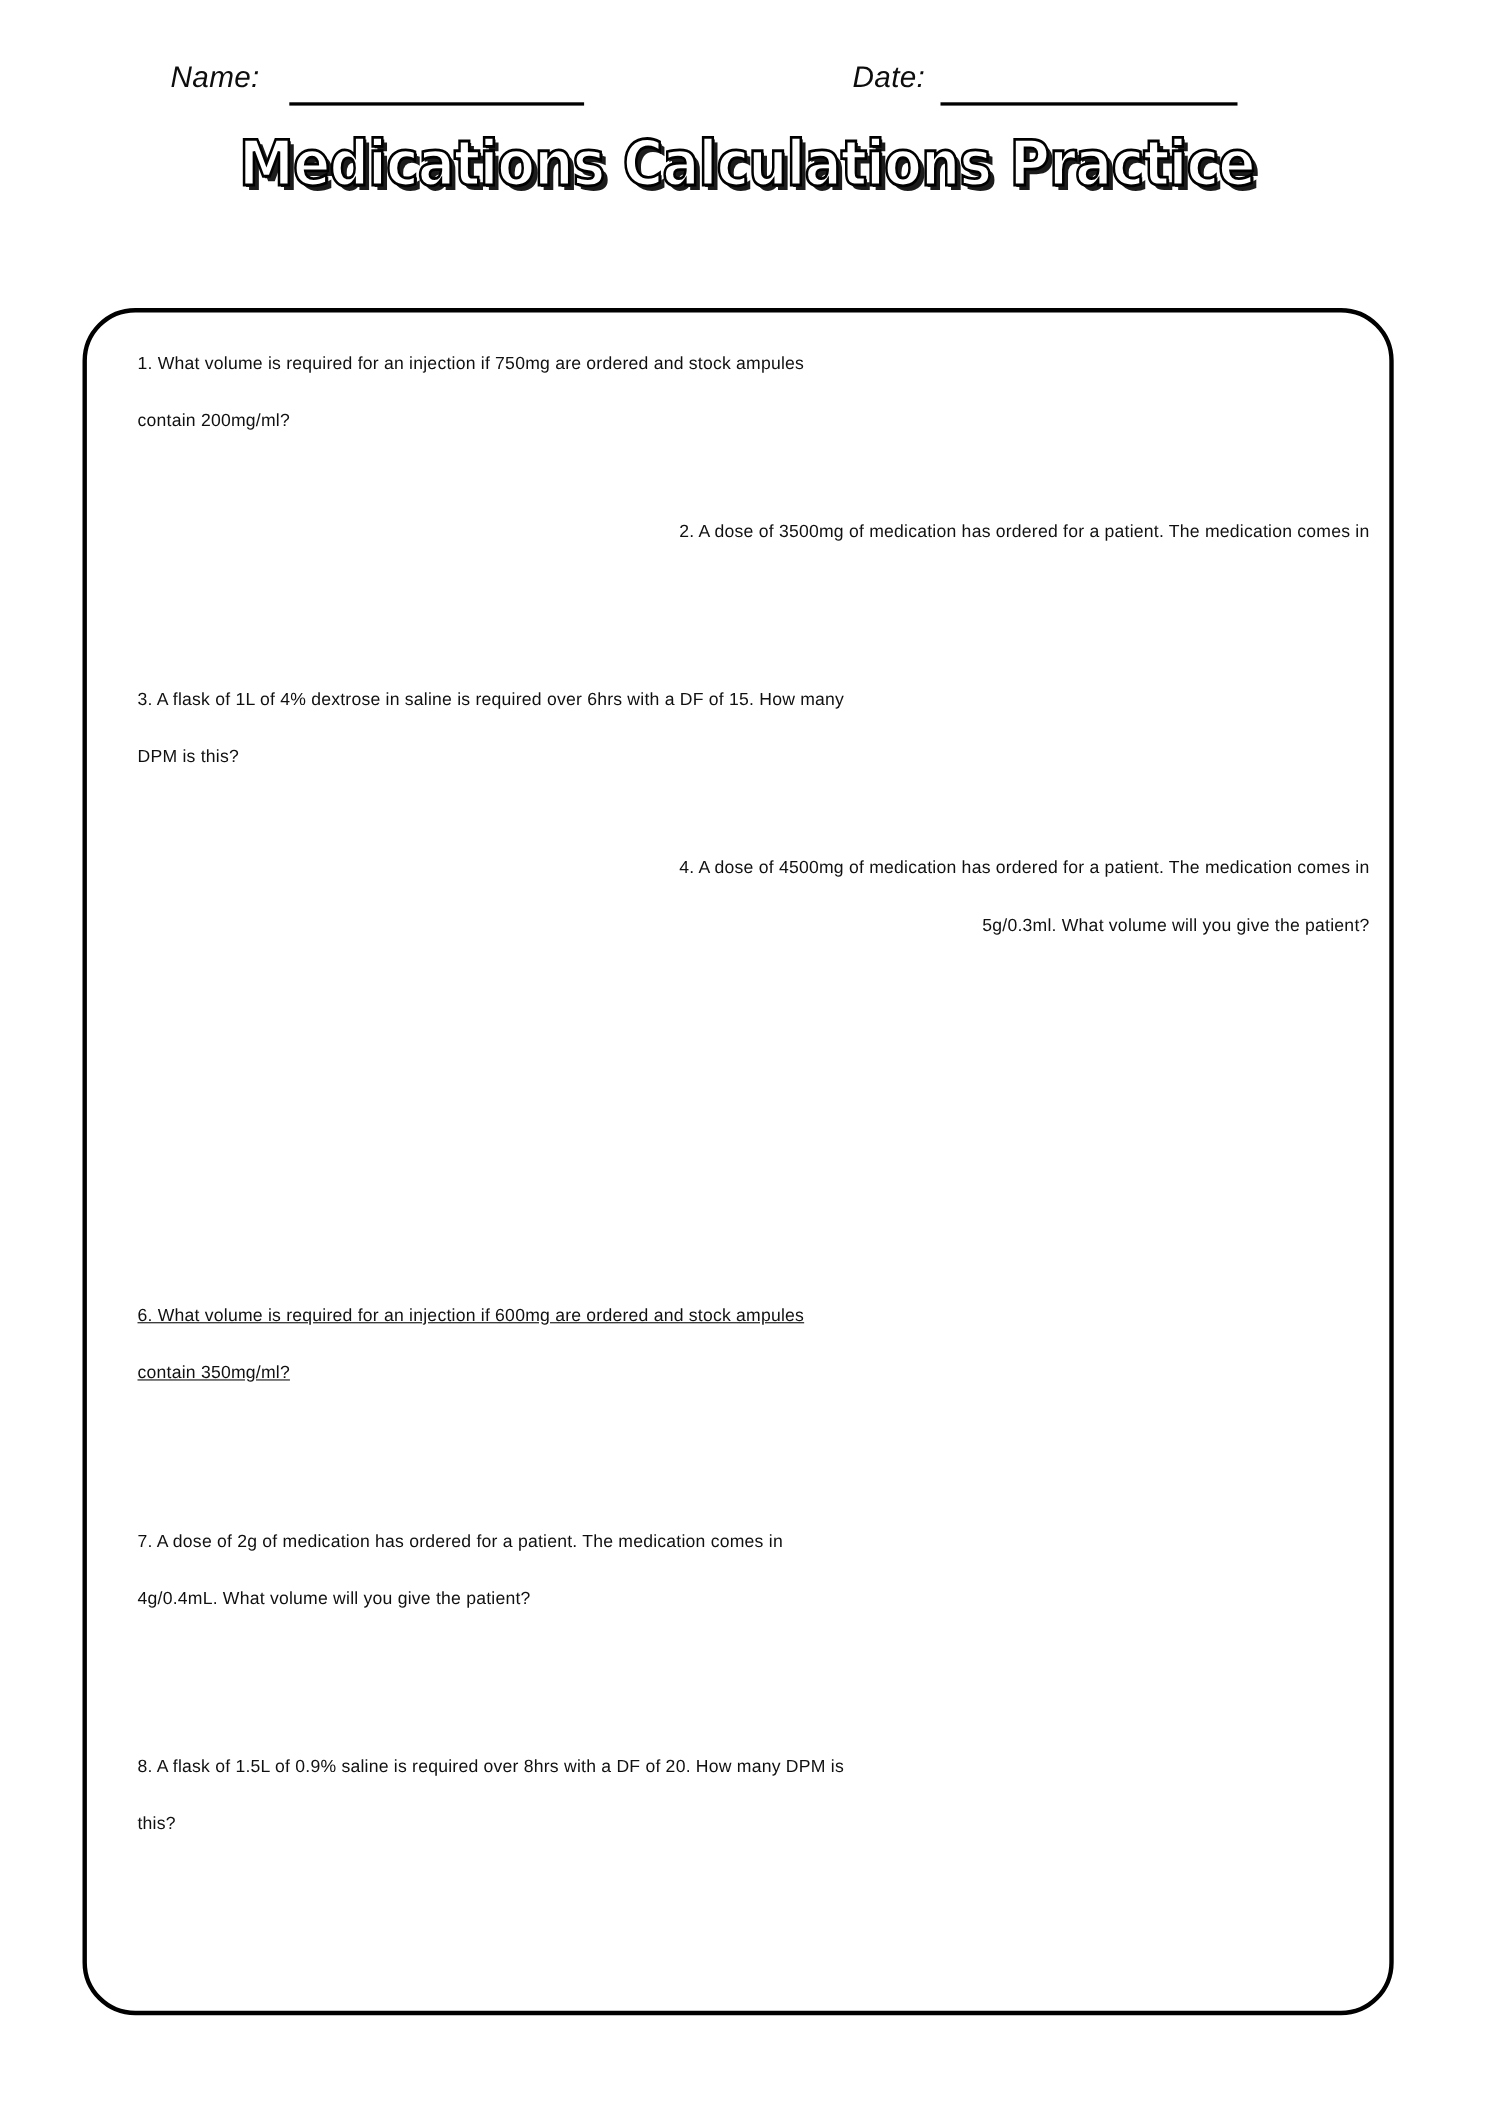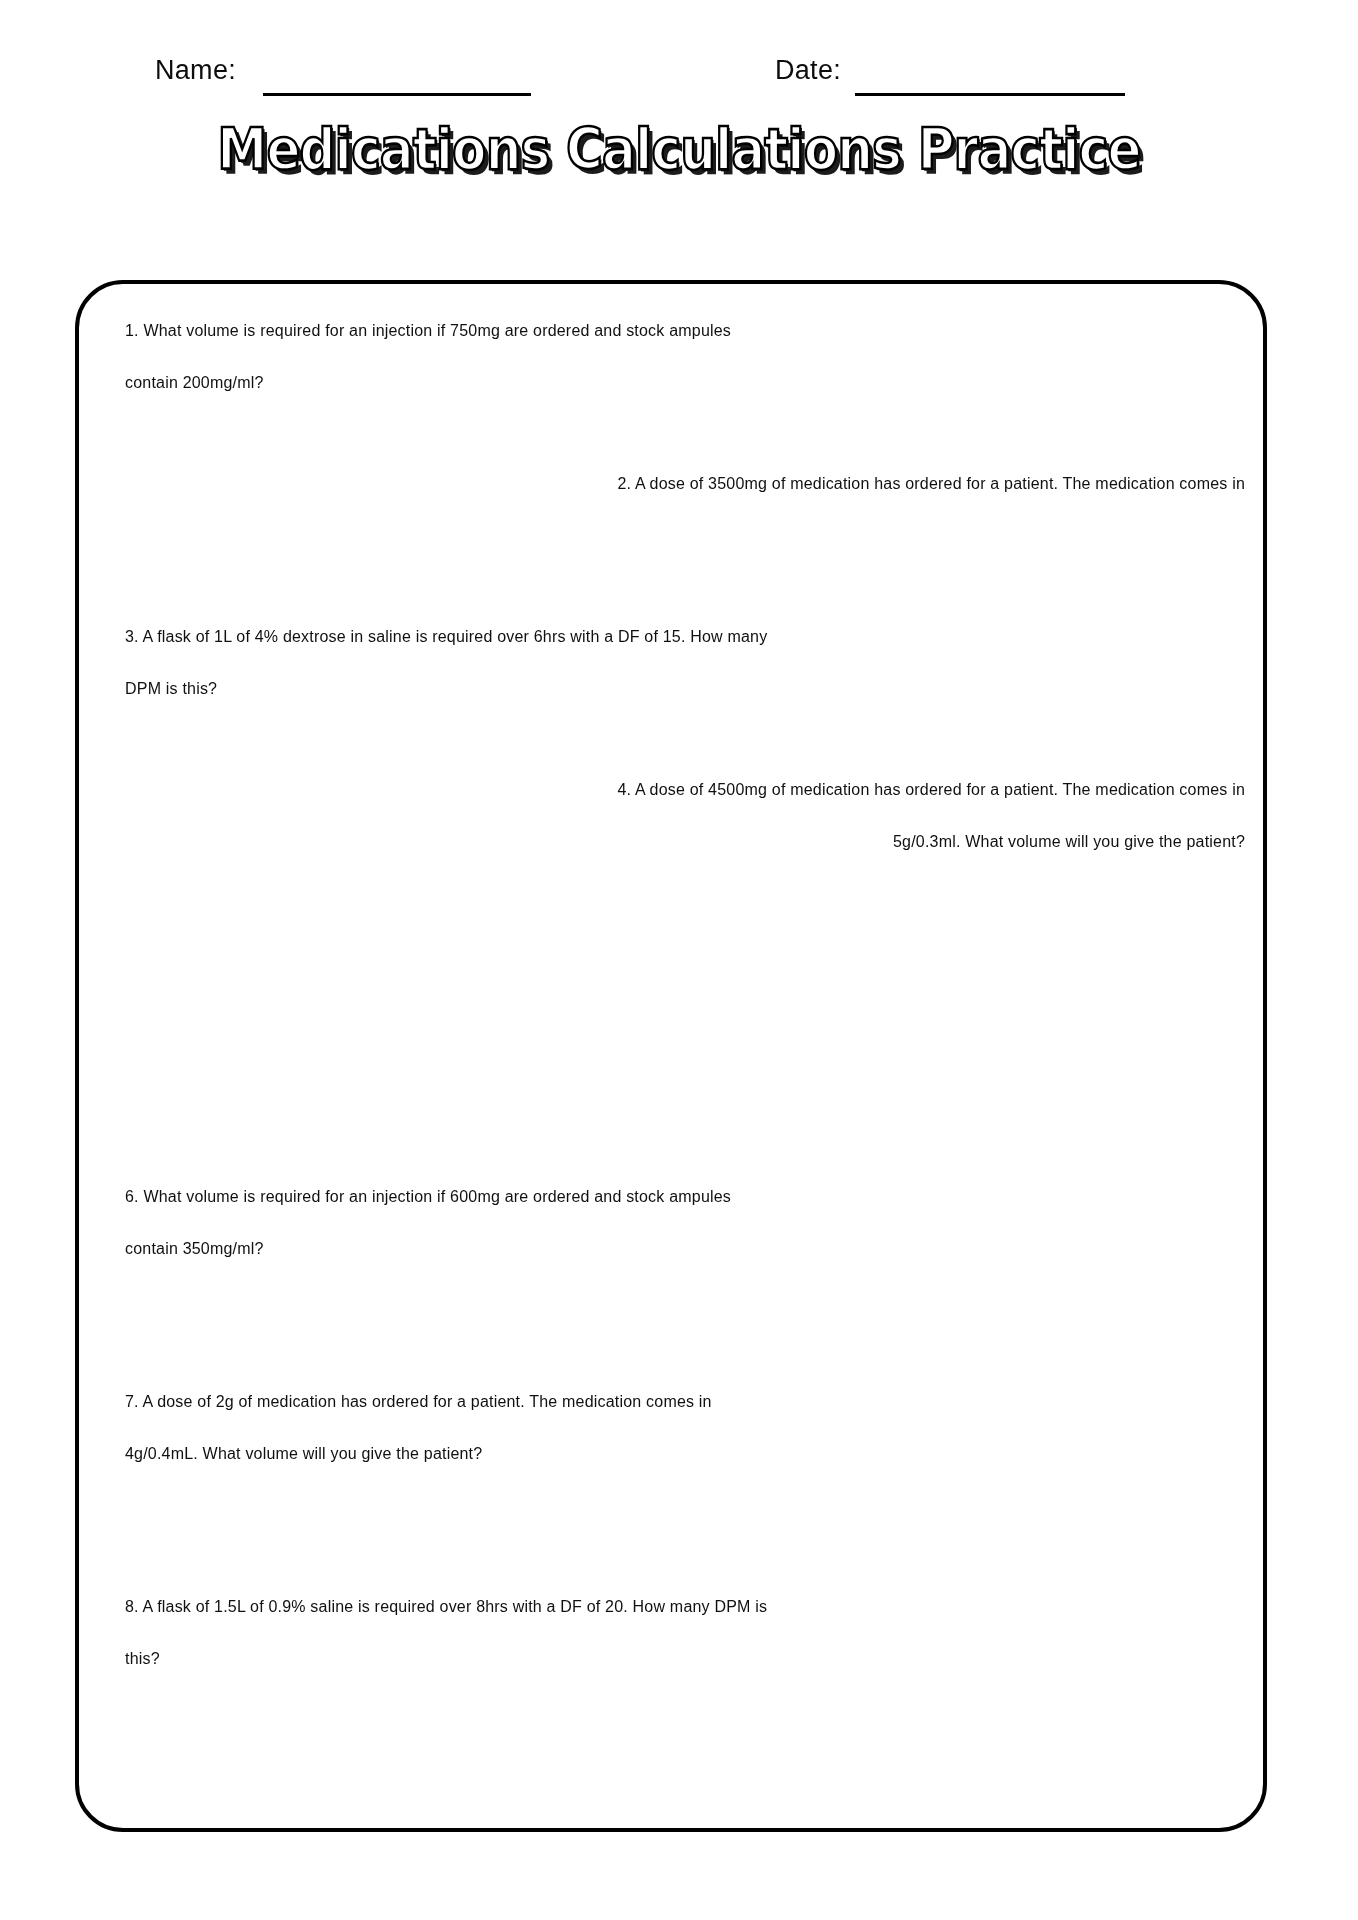--- a/index.html
+++ b/index.html
@@ -17,20 +17,21 @@
     overflow: hidden;
   }
   
   .field-label {
     position: absolute;
     top: 52px;
     font-size: 27px;
     line-height: 36px;
     color: #0d0d0d;
     letter-spacing: 0.3px;
+    font-style: italic;
   }
   .name-label { left: 155px; }
   .date-label { left: 775px; }
   .blank-line {
     position: absolute;
     top: 93px;
     border-top: 3px solid #000000;
     height: 0;
   }
   .name-line { left: 263px; width: 268px; }
@@ -76,21 +77,21 @@
     line-height: 52px;
     letter-spacing: 0.2px;
     color: #101010;
   }
   .qline { white-space: nowrap; }
   .q1 { top: 305px; }
   .q2 { top: 458px; text-align: right; }
   .q3 { top: 611px; }
   .q4 { top: 764px; text-align: right; }
   .q5 { top: 968px; }
-  .q6 { top: 1171px; }
+  .q6 { top: 1171px; text-decoration: underline; }
   .q7 { top: 1376px; }
   .q8 { top: 1581px; }
 </style>
 </head>
 <body>
 
 <div class="page">
 
   <span class="field-label name-label">Name:</span>
   <span class="blank-line name-line"></span>

